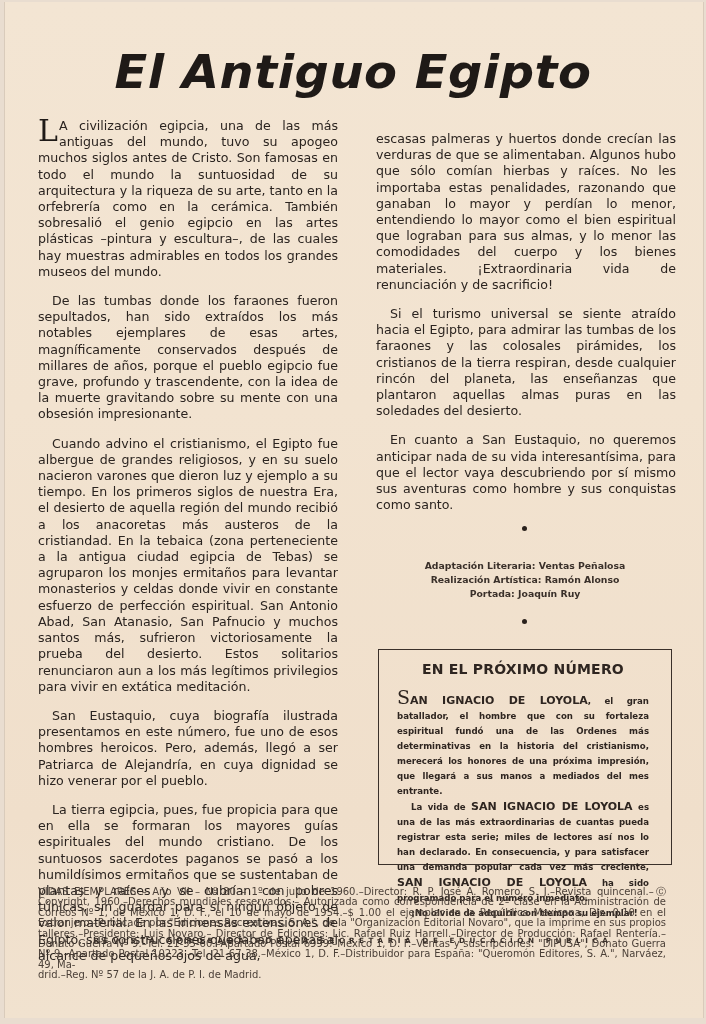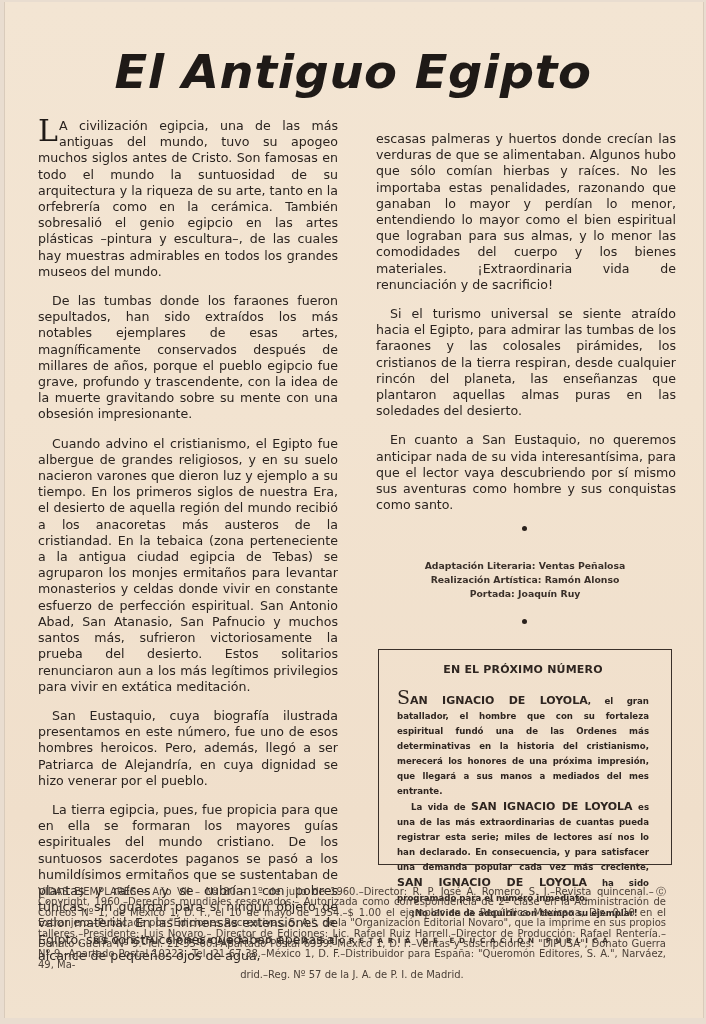--- a/index.html
+++ b/index.html
@@ -40,30 +40,30 @@
     .credits {
       position: absolute; left: 400px; top: 559px; width: 250px; text-align: center;
       font-size: 9.3px; line-height: 14px; font-weight: bold; color: #3a302a;
     }
     .box {
       position: absolute; left: 378px; top: 649px; width: 294px; height: 216px;
       border: 1.5px solid #3a302a; box-sizing: border-box;
       padding: 12px 22px 0 18px; font-size: 8.6px; line-height: 15px;
       font-weight: bold; color: #2e2520; text-align: justify;
     }
-    .box-head { text-align: center; font-size: 11px; margin-bottom: 13px; letter-spacing: 0.2px; }
+    .box-head { text-align: center; font-size: 14px; margin-bottom: 13px; letter-spacing: 0.2px; }
     .box p { margin: 0; }
     .box .ind { text-indent: 14px; }
     .box .dc { font-family: "DejaVu Serif", serif; font-size: 19px; font-weight: normal; }
     .box .caps { font-size: 11px; }
     .imprint {
       position: absolute; left: 38px; top: 887px; width: 628px;
       font-size: 10px; line-height: 10.4px; color: #4a3f37; text-align: justify;
     }
-    .imprint .last { text-align: center; }
+    .imprint .last { }
     .approved {
       position: absolute; left: 0; top: 936px; width: 706px; text-align: center;
       font-size: 7.2px; letter-spacing: 4.6px; font-weight: bold; color: #3a302a;
     }
   </style>
 </head>
 <body>
 
 <div class="page">
 </div>

